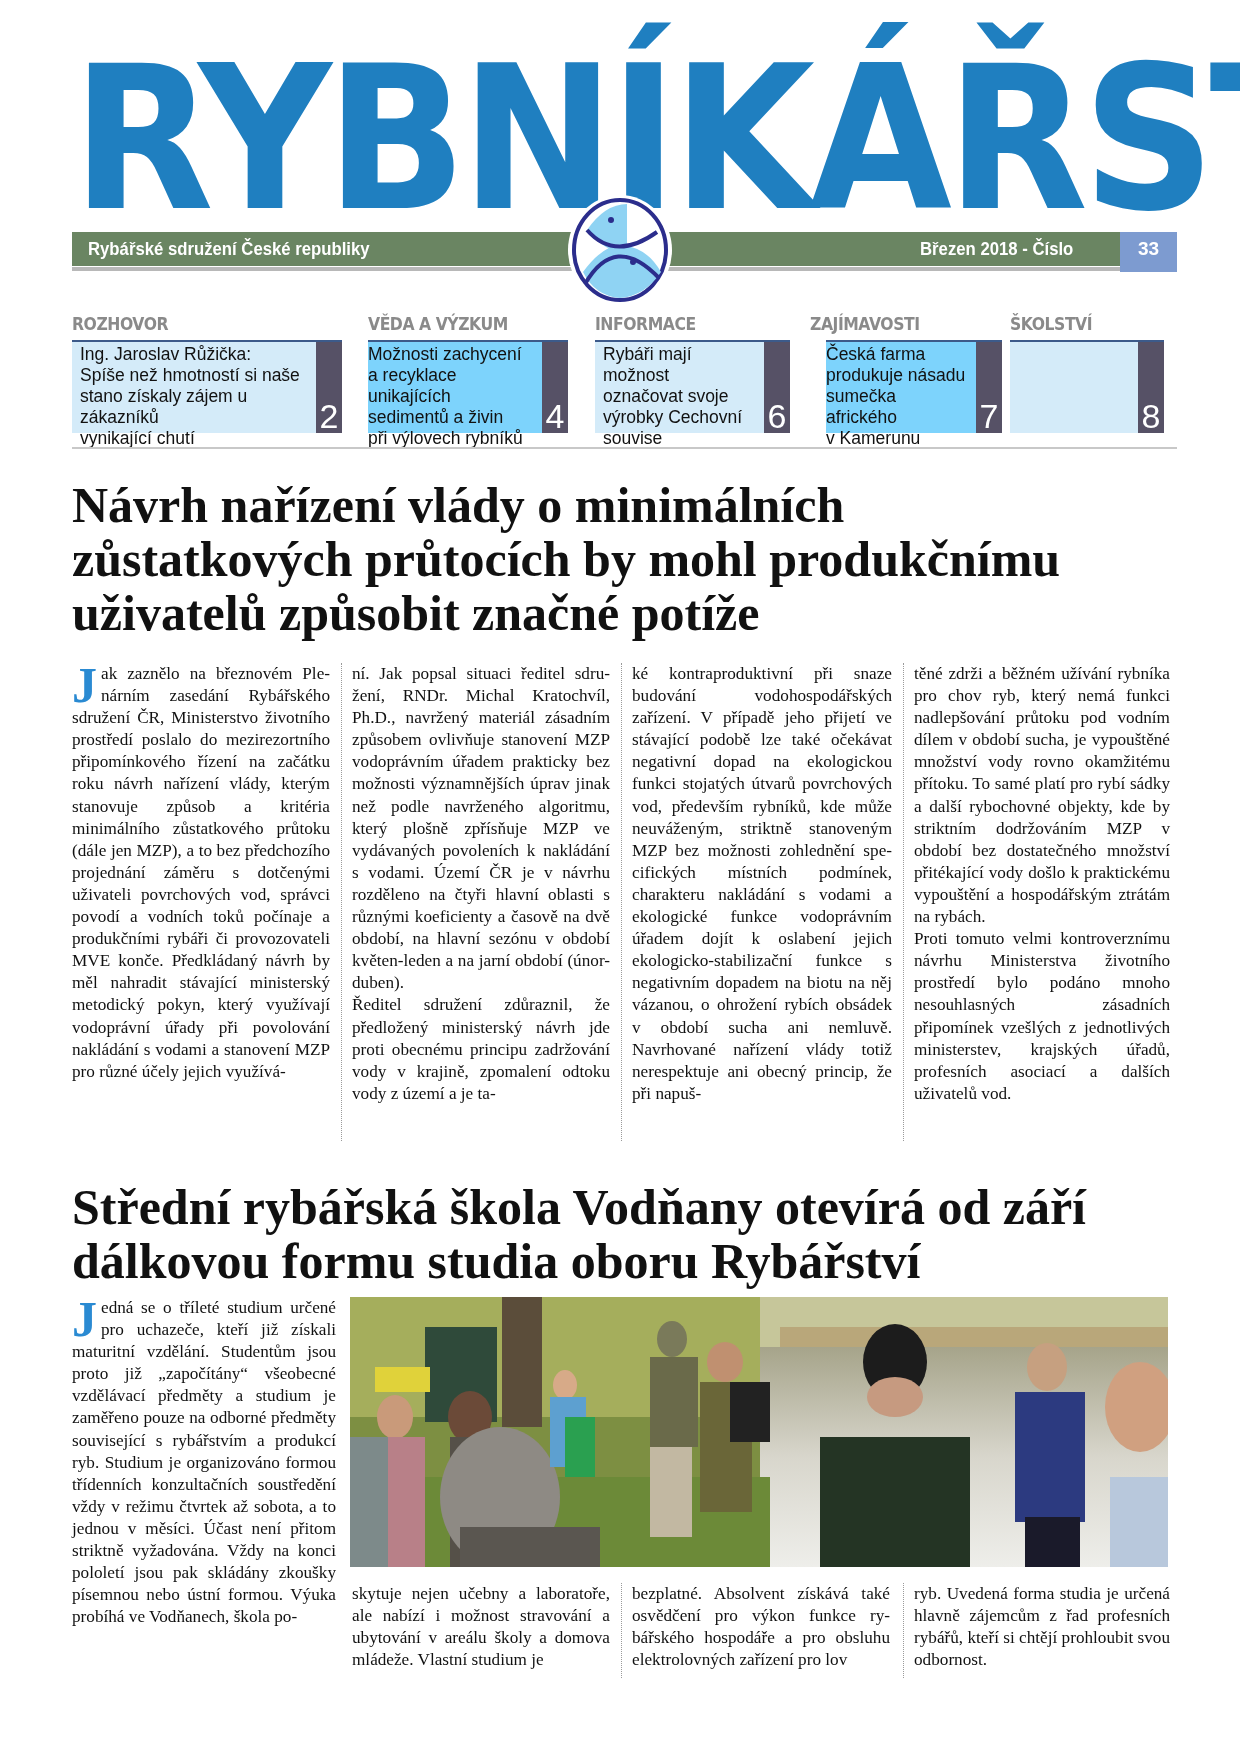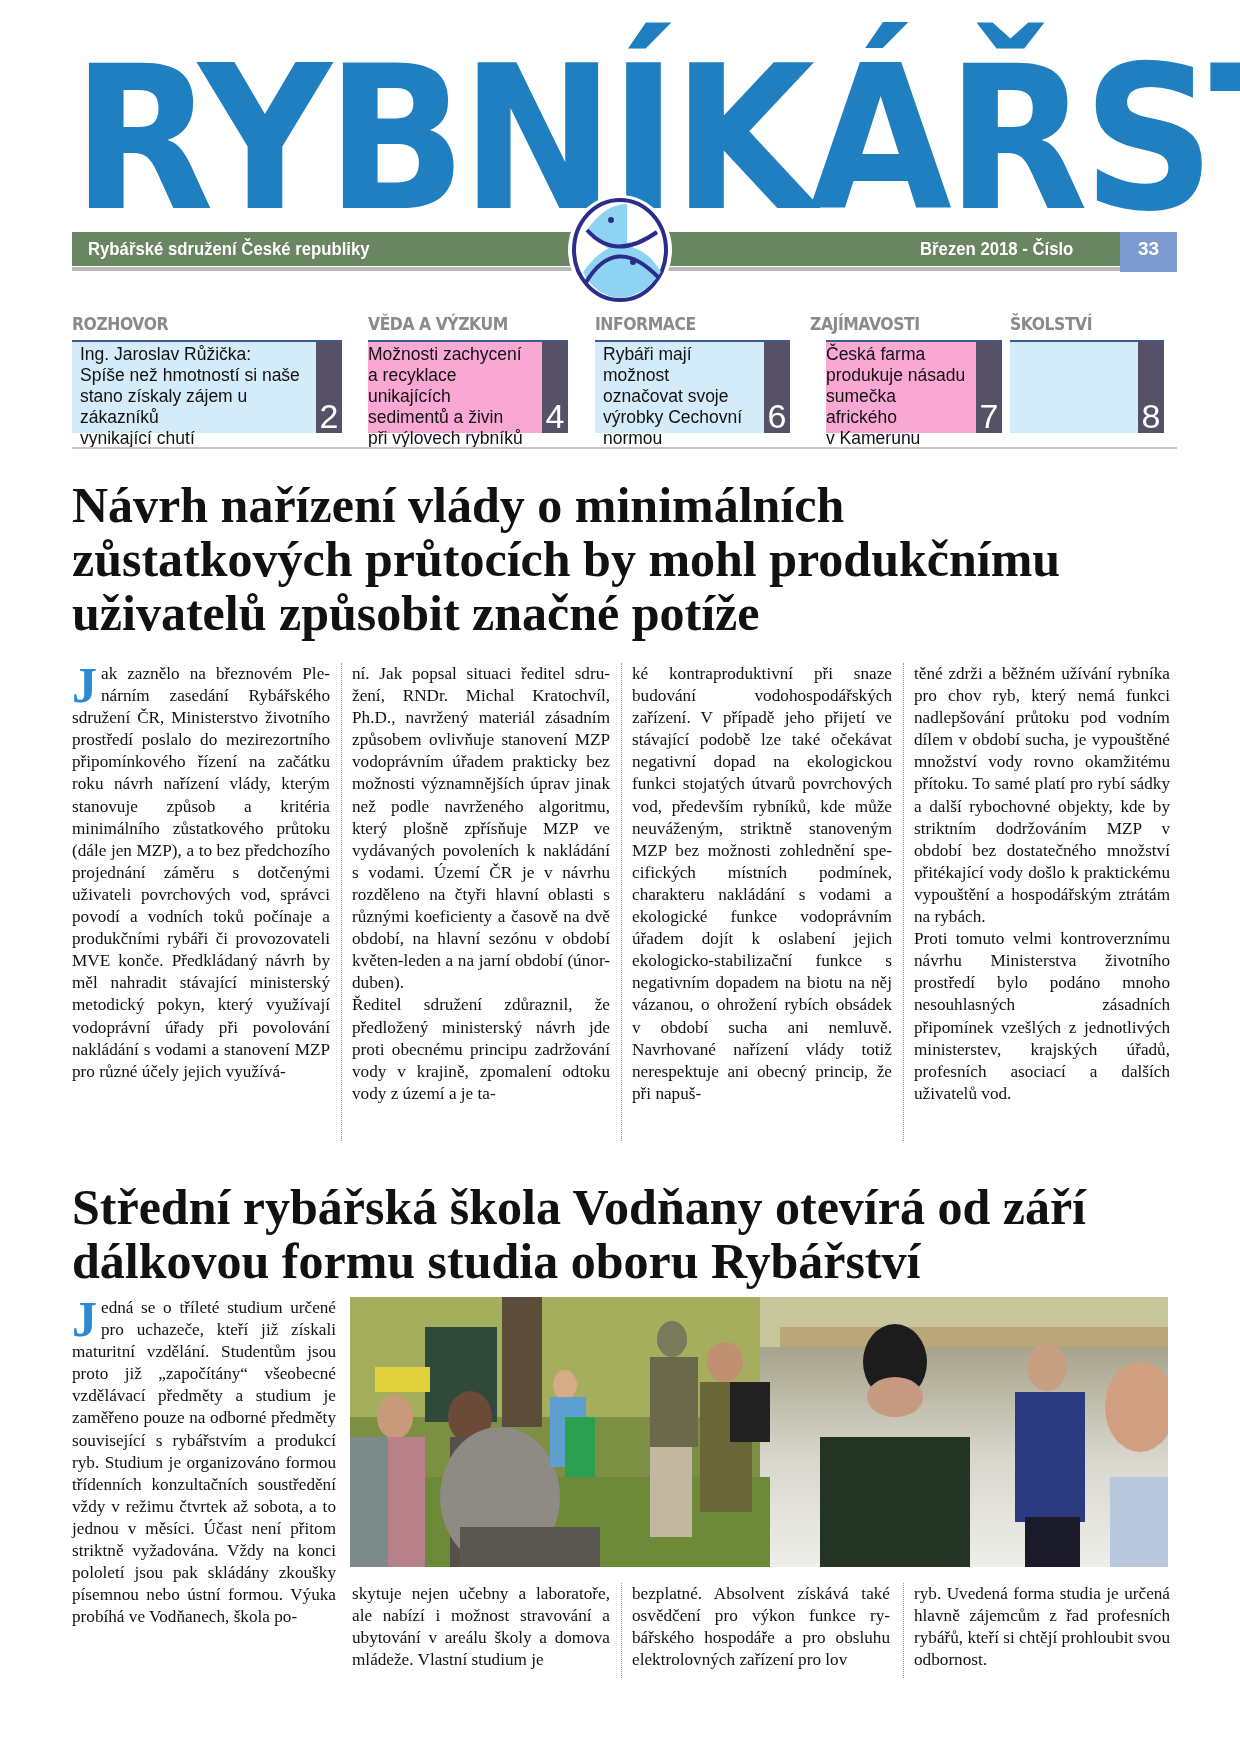--- a/index.html
+++ b/index.html
@@ -47,21 +47,21 @@
     position: absolute; top: 314px; height: 22px;
     font-family: "DejaVu Sans", sans-serif; font-weight: bold; font-size: 17px;
     color: #8a8a8a; letter-spacing: -0.5px; white-space: nowrap; text-transform: uppercase;
     transform: scaleX(0.92); transform-origin: left center;
   }
   .toc-box {
     position: absolute; top: 340px; height: 93px;
     border-top: 2px solid #3c5a8a;
   }
   .toc-box.blue { background: #d4ebf9; }
-  .toc-box.white { background: #f9a8d4; }
+  .toc-box.white { background: #7dd3fc; }
   .toc-text {
     position: absolute; left: 8px; top: 2px; right: 34px;
     font-family: "Liberation Sans", sans-serif; font-size: 17.5px; line-height: 21px; color: #111;
   }
   .toc-page {
     position: absolute; right: 0; top: 0; width: 26px; height: 91px; background: #565166;
     color: #fff; font-family: "Liberation Sans", sans-serif; font-size: 34px;
     line-height: 34px; text-align: center; padding-top: 56px;
   }
   .toc-page span { position: absolute; left: 0; right: 0; bottom: 0; line-height: 34px; }
@@ -140,21 +140,21 @@
   <div class="toc-page">
       <span>4</span>
     </div>
 </div>
 
 <div class="toc-cat" style="left:595px;">Informace</div>
 <div class="toc-box blue" style="left:595px; width:195px;">
   <div class="toc-text" style="white-space:pre-line;">Rybáři mají možnost
 označovat svoje
 výrobky Cechovní
-normou</div>
+souvise</div>
   <div class="toc-page">
       <span>6</span>
     </div>
 </div>
 
 <div class="toc-cat" style="left:810px;">Zajímavosti</div>
 <div class="toc-box white" style="left:810px; width:176px;margin-left:16px;">
   <div class="toc-text" style="white-space:pre-line; left:0;">Česká farma
 produkuje násadu
 sumečka afrického

